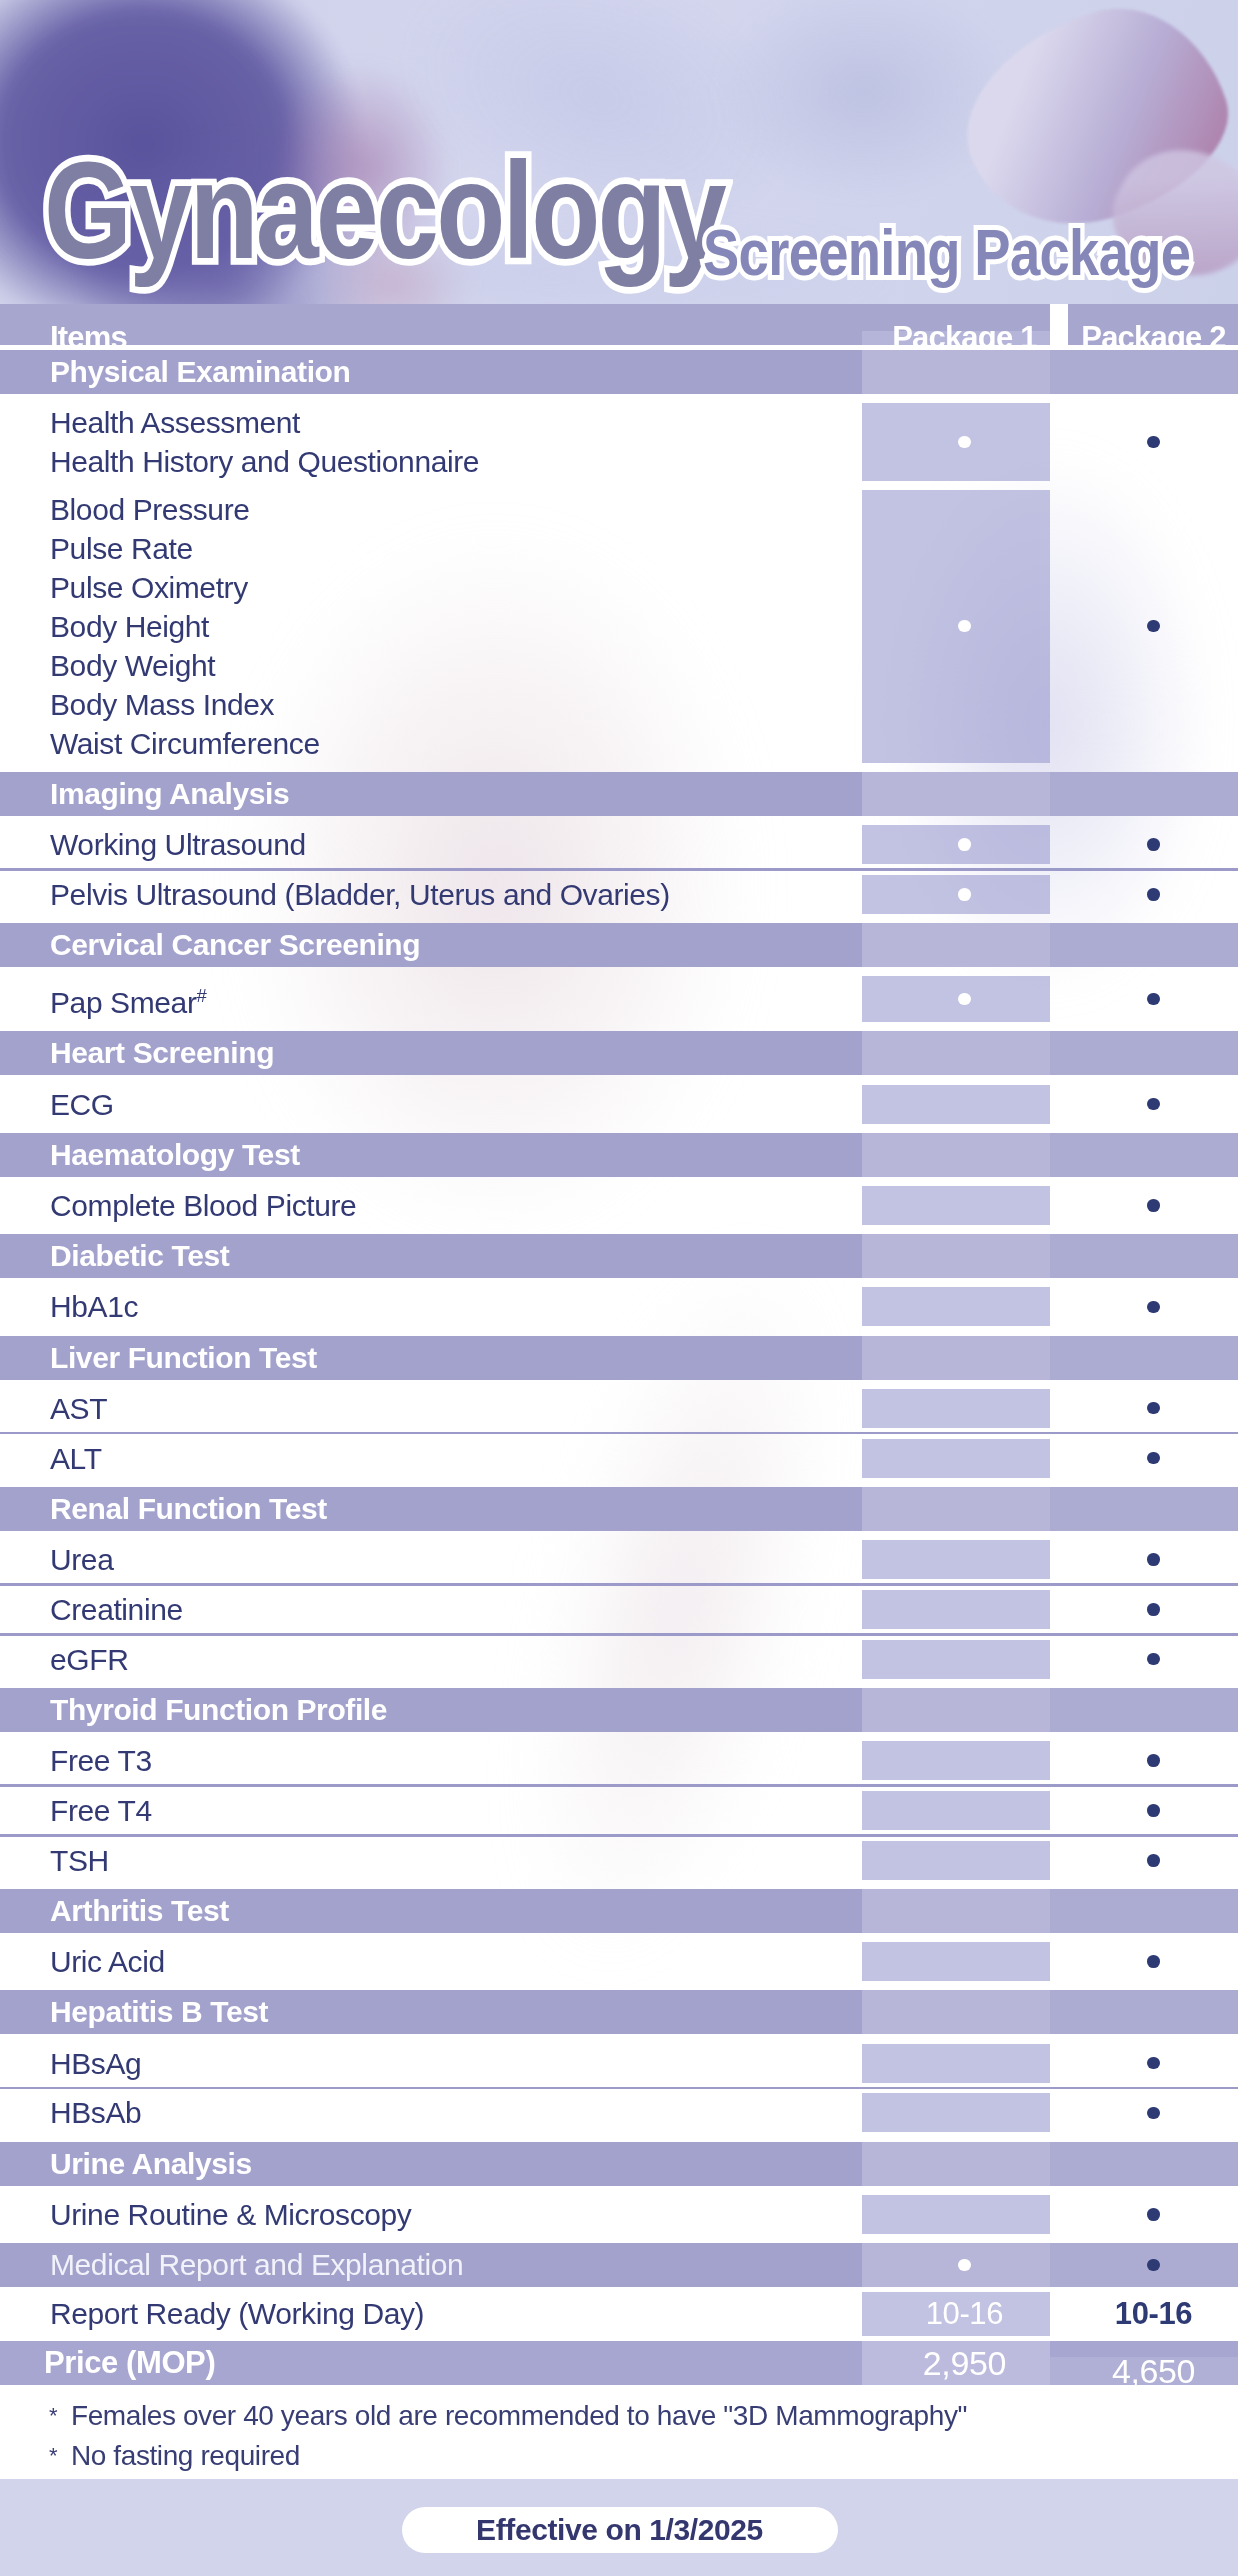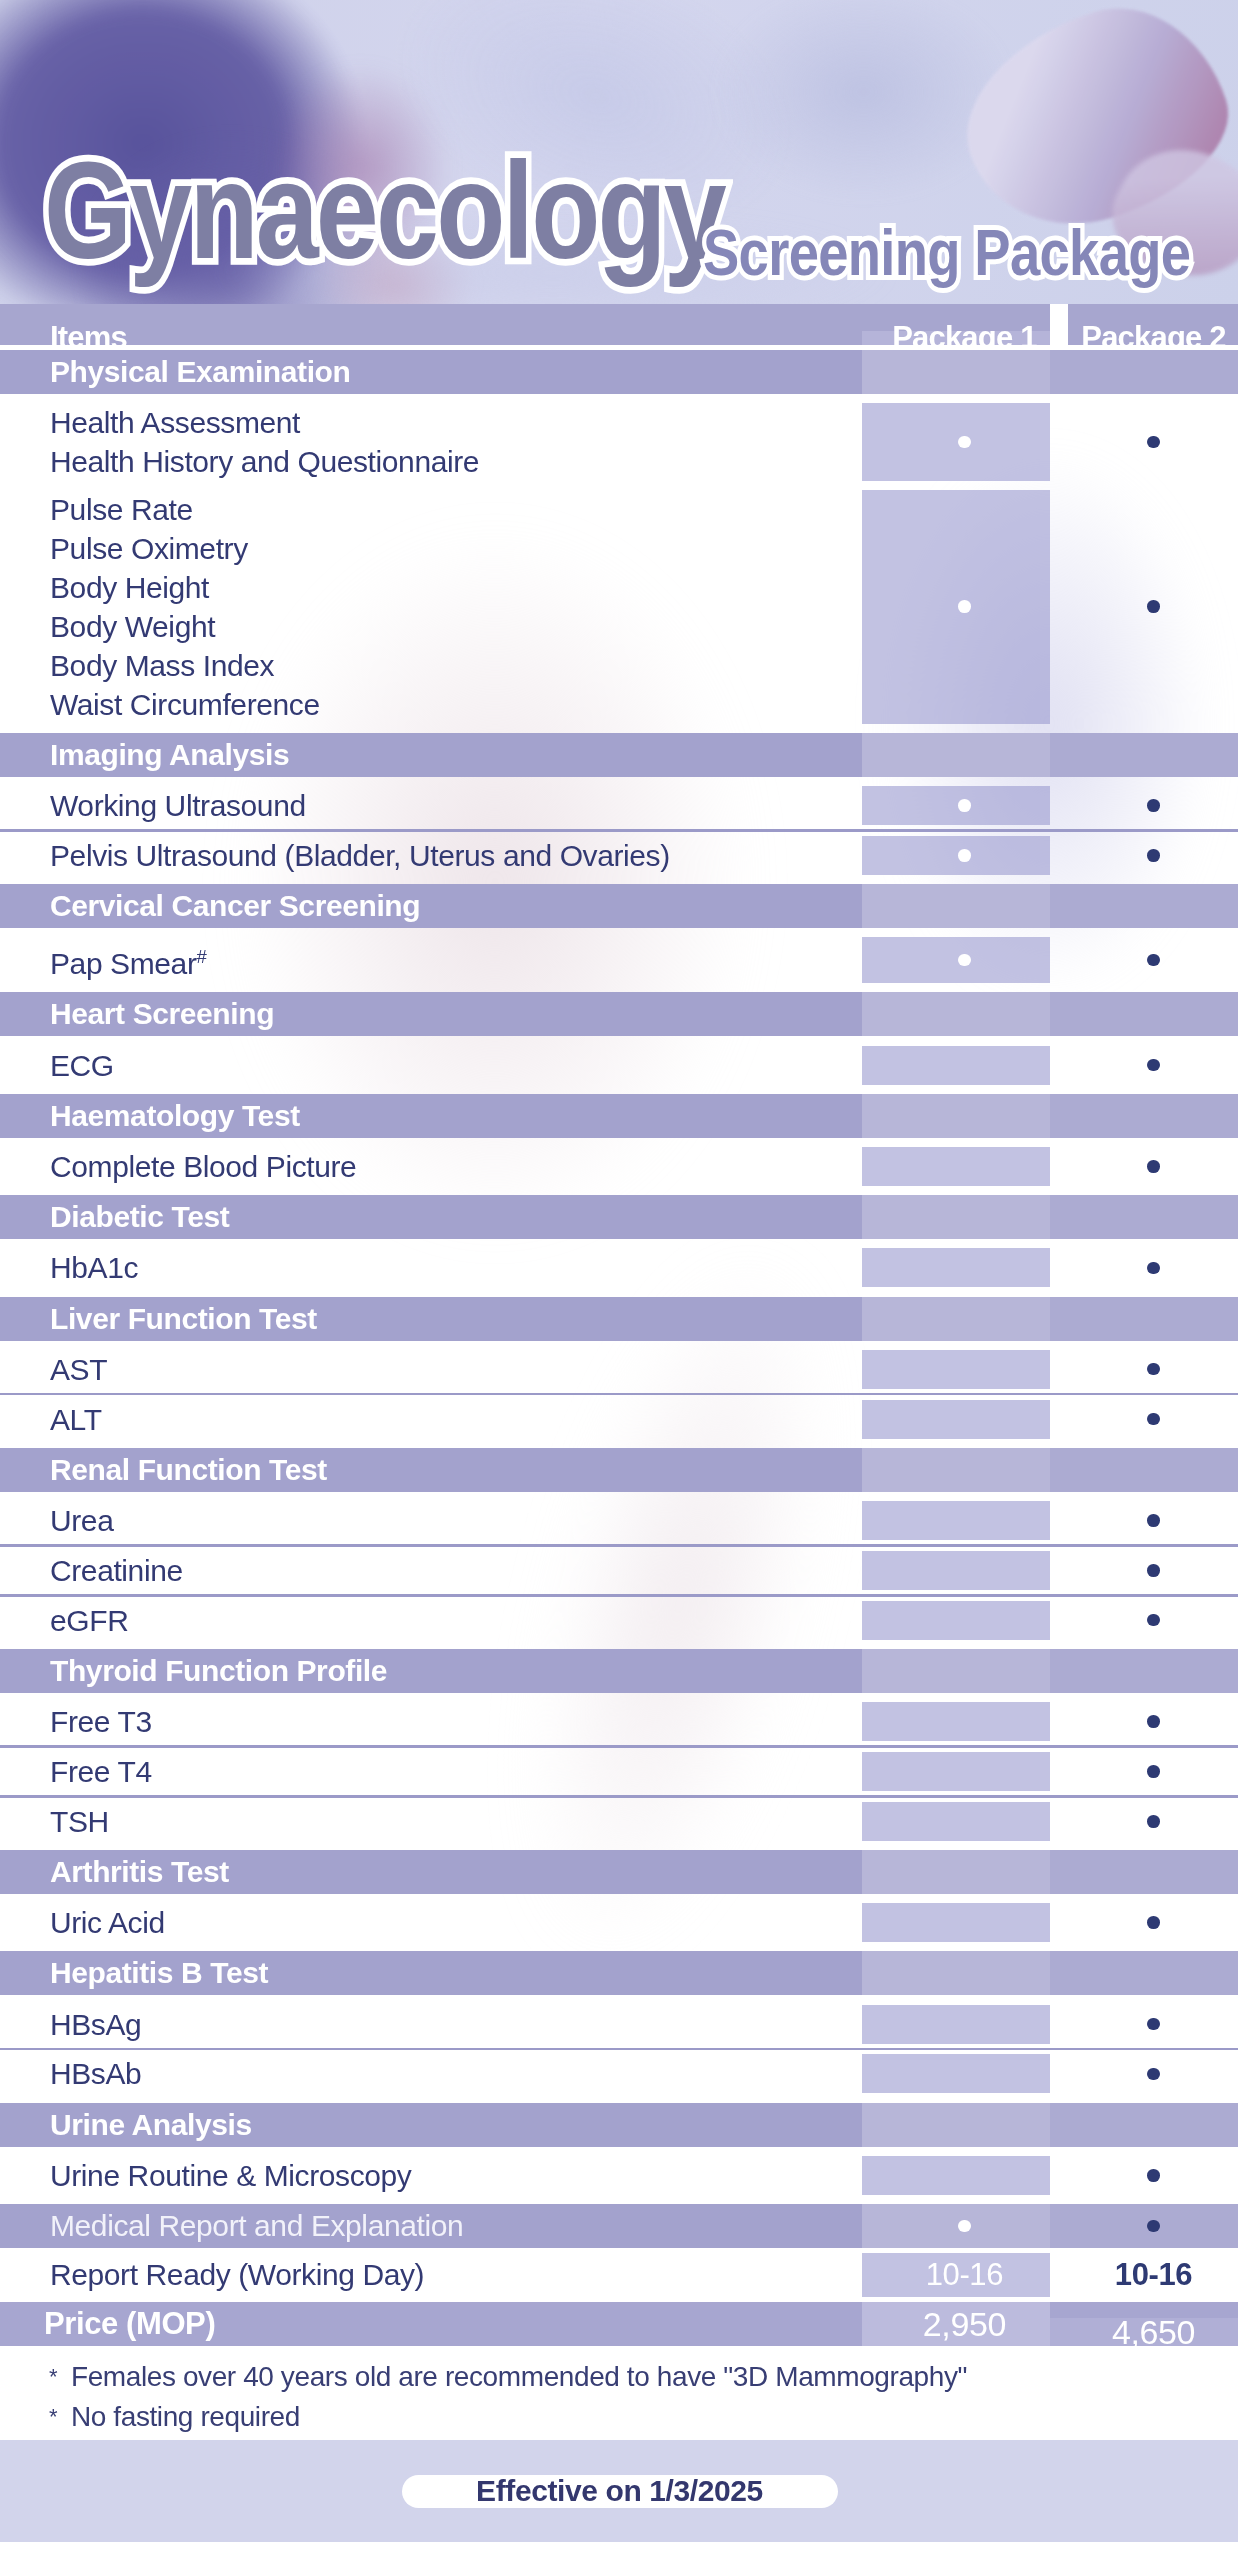--- a/index.html
+++ b/index.html
@@ -105,21 +105,21 @@
   .dot-w { background:#ffffff; }
   .dot-n { background:#2e3a73; }
 
   
   .footnotes { position:relative; z-index:1; height:94px; padding:15px 0 0 49px; background:#ffffff; }
   .fn { display:flex; align-items:center; gap:13.4px; margin-bottom:8.4px; }
   .fn .mark { font-size:22px; color:#383e74; line-height:28px; }
   .fn .fntext { font-size:28px; color:#383e74; letter-spacing:-0.4px; }
 
   .footer { height:102px; background:#d2d4eb; display:flex; align-items:center; justify-content:center; }
-  .pill { width:436px; height:33px; background:#ffffff; border-radius:23.5px;
+  .pill { width:436px; height:46px; background:#ffffff; border-radius:23.5px;
     display:flex; align-items:center; justify-content:center; }
   .pill span { font-size:30px; font-weight:700; color:#33376e; letter-spacing:-0.4px; }
 </style>
 </head>
 <body>
 
 <div class="page">
 
   <div class="art">
     <div class="blob b-dark1"></div>
@@ -166,20 +166,21 @@
         <div class="c1">
           <span class="dot dot-w"></span>
         </div>
         <div class="gp"></div>
         <div class="c2">
           <span class="dot dot-n"></span>
         </div>
       </div>
       <div class="row row-item">
         <div class="lab">
+          <div class="line">Blood Pressure</div>
           <div class="line">Pulse Rate</div>
           <div class="line">Pulse Oximetry</div>
           <div class="line">Body Height</div>
           <div class="line">Body Weight</div>
           <div class="line">Body Mass Index</div>
           <div class="line">Waist Circumference</div>
         </div>
         <div class="c1">
           <span class="dot dot-w"></span>
         </div>

